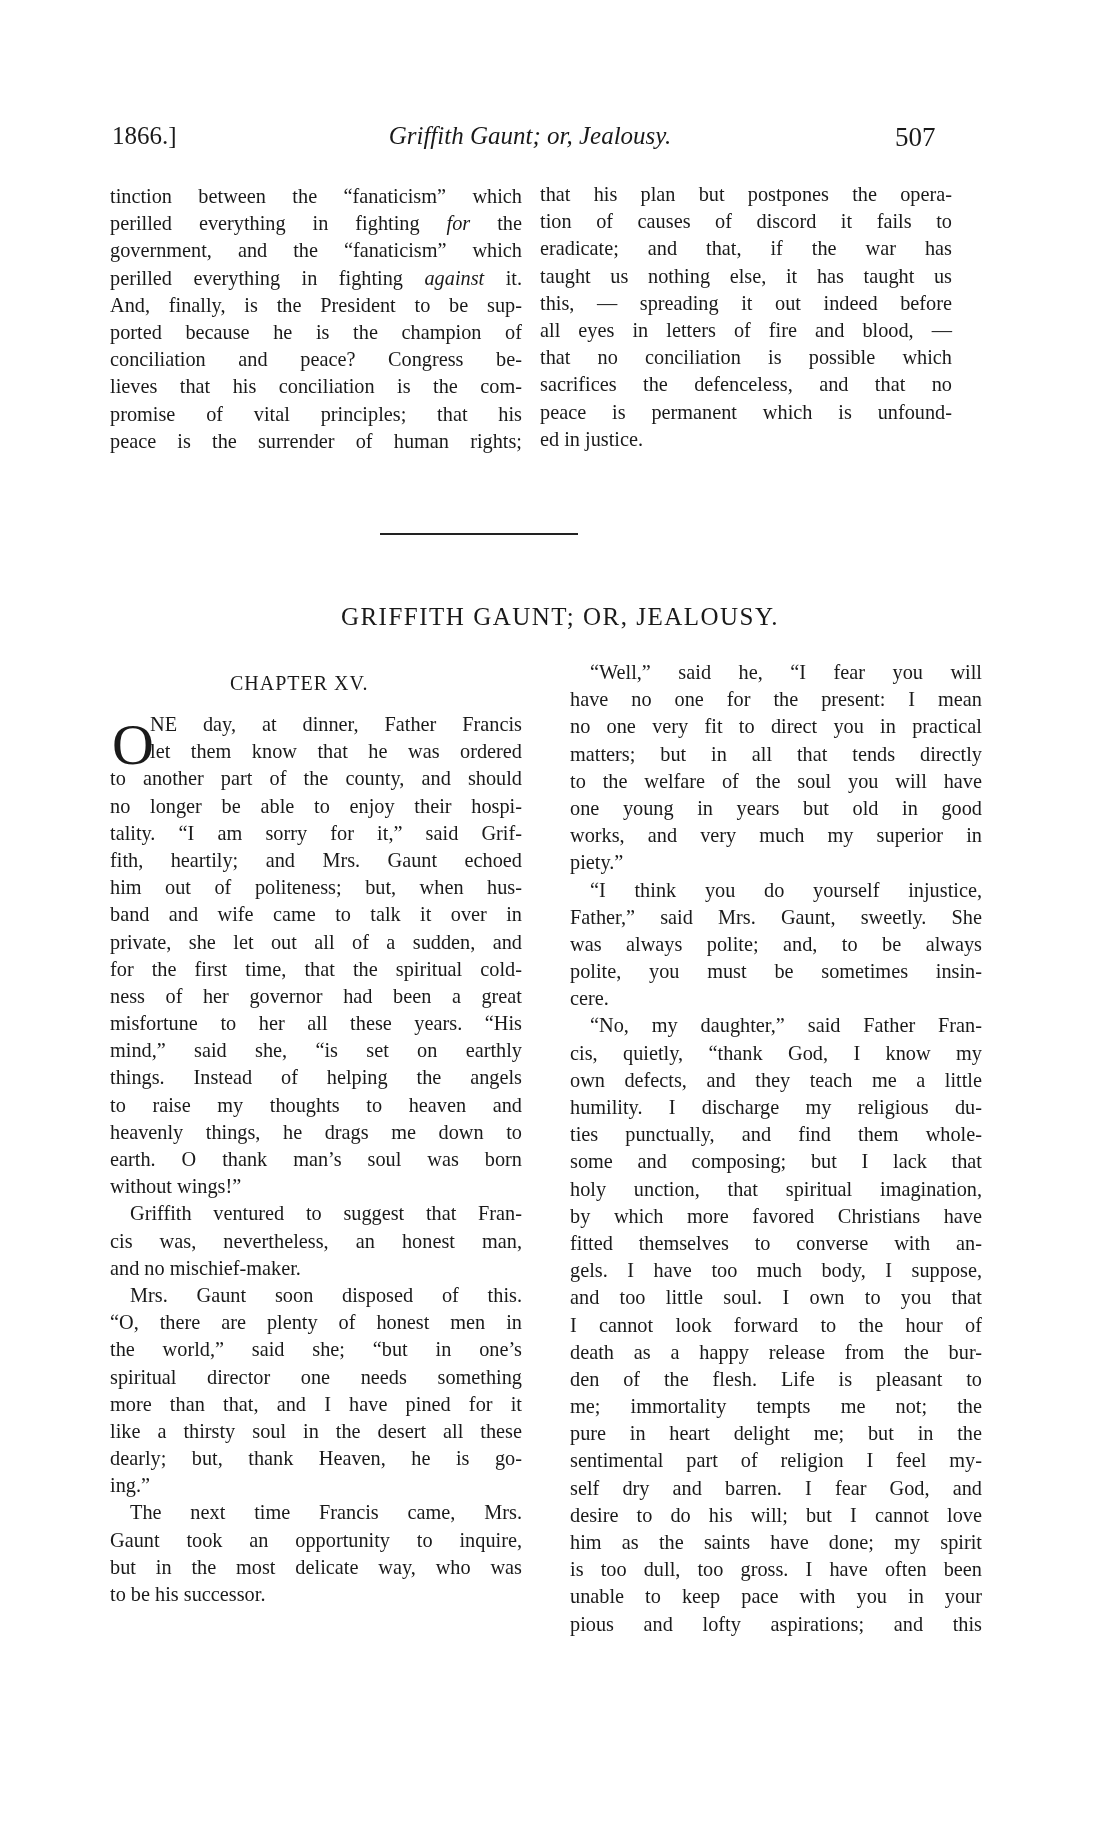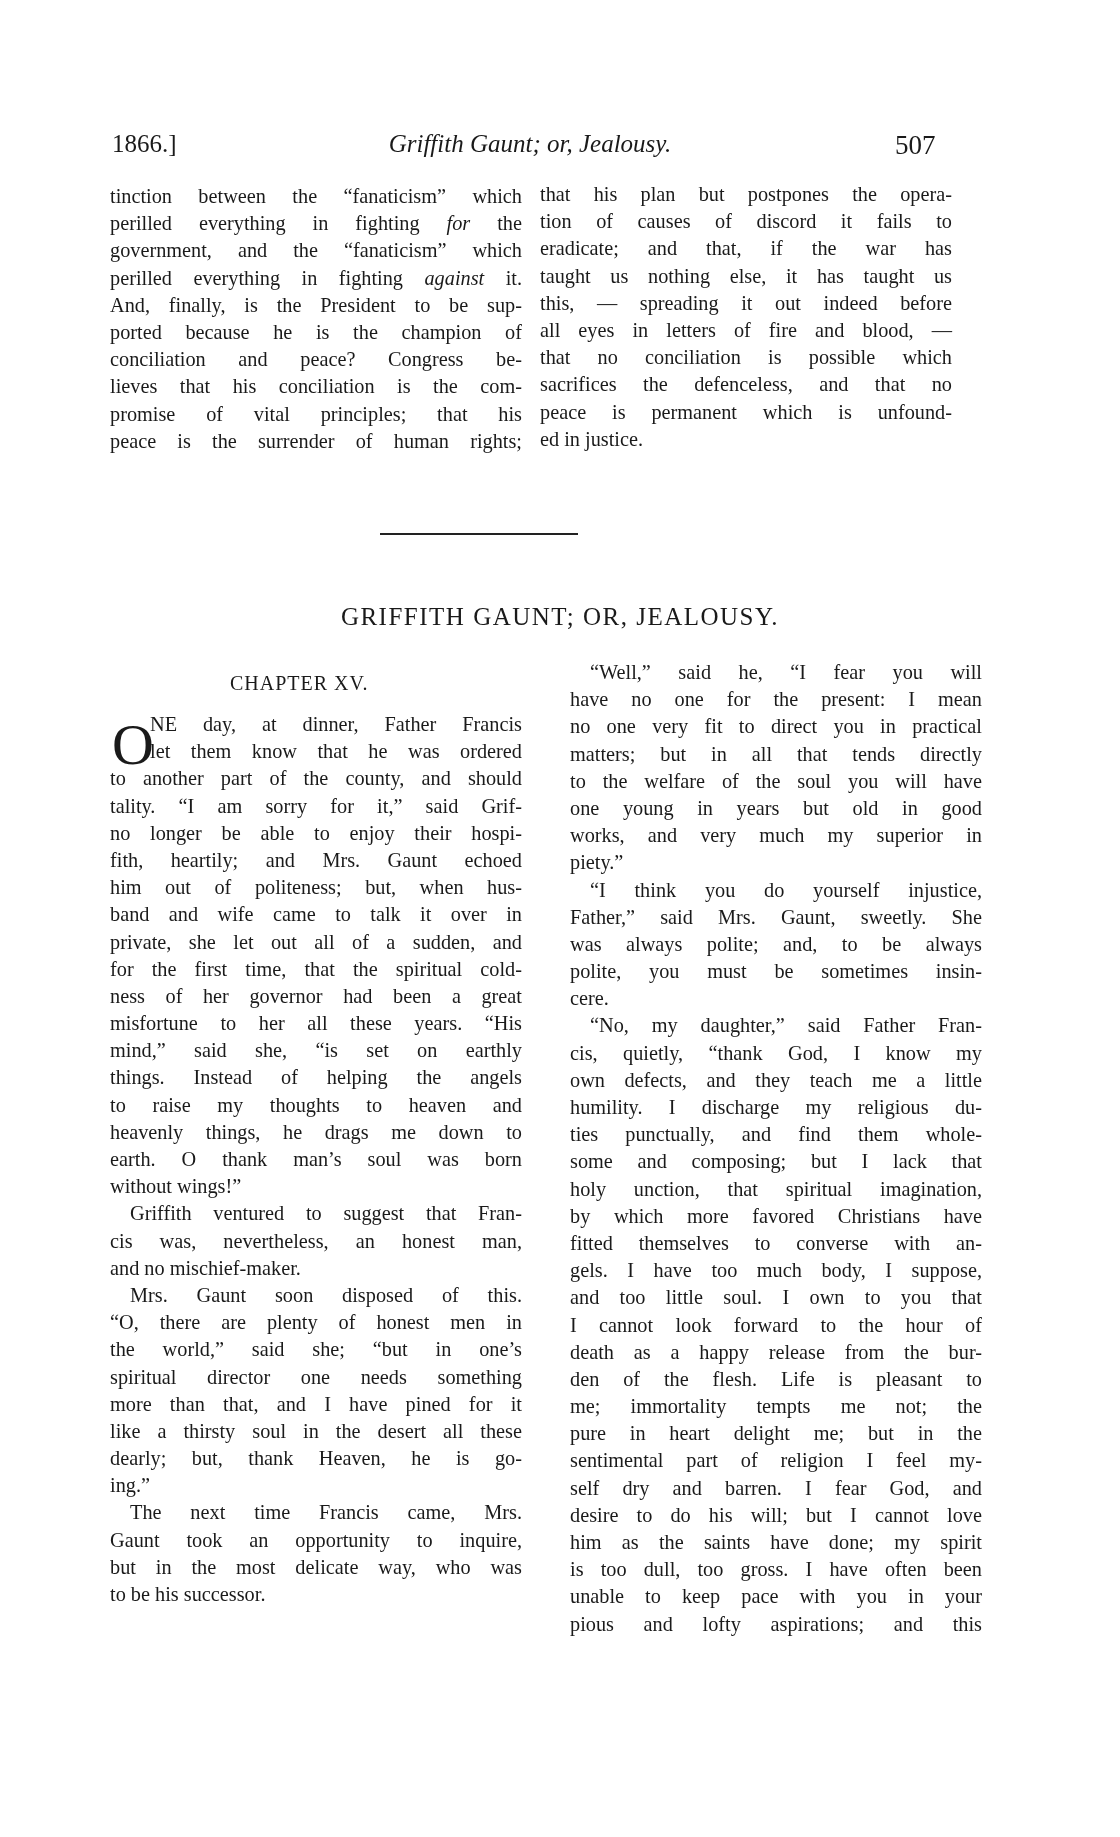--- a/index.html
+++ b/index.html
@@ -1,19 +1,19 @@
 <!DOCTYPE html>
 <html><head>
 <meta charset="utf-8">
 <style>
   html, body { margin: 0; padding: 0; background: #ffffff; }
   body { width: 1120px; height: 1837px; position: relative; overflow: hidden;
          font-family: "Liberation Serif", "DejaVu Serif", serif; color: #1a1a1a; }
   .abs { position: absolute; }
-  .running-head { top: 130px; left: 0; width: 961px; height: 40px; font-family: Liberation Serif, serif; }
+  .running-head { top: 122px; left: 0; width: 961px; height: 40px; font-family: Liberation Serif, serif; }
   .rh-year { left: 112px; top: 0; font-size: 25px; }
   .rh-title { left: 340px; width: 380px; top: 0; font-size: 25px; font-style: italic; text-align: center; }
   .rh-page { left: 895px; top: 0; font-size: 27px; }
   .col { width: 412px; font-size: 20.3px; }
   .line { height: 27.2px; line-height: 27.2px; white-space: nowrap; text-align: justify; text-align-last: justify; overflow: visible; }
   .line.last { text-align-last: left; }
   .line.indent { padding-left: 20px; }
   .line.dropcap-line { padding-left: 40px; }
   .col-top-left { left: 110px; top: 183px; }
   .col-top-right { left: 540px; top: 181px; }
@@ -62,22 +62,22 @@
 <div class="abs divider"></div>
 
 <div class="abs article-title">GRIFFITH GAUNT; OR, JEALOUSY.</div>
 <div class="abs chapter-head">CHAPTER XV.</div>
 
 <span class="dropcap">O</span>
 <div class="abs col col-ch-left">
     <div class="line dropcap-line">NE day, at dinner, Father Francis</div>
     <div class="line dropcap-line">let them know that he was ordered</div>
     <div class="line">to another part of the county, and should</div>
+    <div class="line">no longer be able to enjoy their hospi-</div>
     <div class="line">tality. “I am sorry for it,” said Grif-</div>
-    <div class="line">no longer be able to enjoy their hospi-</div>
     <div class="line">fith, heartily; and Mrs. Gaunt echoed</div>
     <div class="line">him out of politeness; but, when hus-</div>
     <div class="line">band and wife came to talk it over in</div>
     <div class="line">private, she let out all of a sudden, and</div>
     <div class="line">for the first time, that the spiritual cold-</div>
     <div class="line">ness of her governor had been a great</div>
     <div class="line">misfortune to her all these years. “His</div>
     <div class="line">mind,” said she, “is set on earthly</div>
     <div class="line">things. Instead of helping the angels</div>
     <div class="line">to raise my thoughts to heaven and</div>

